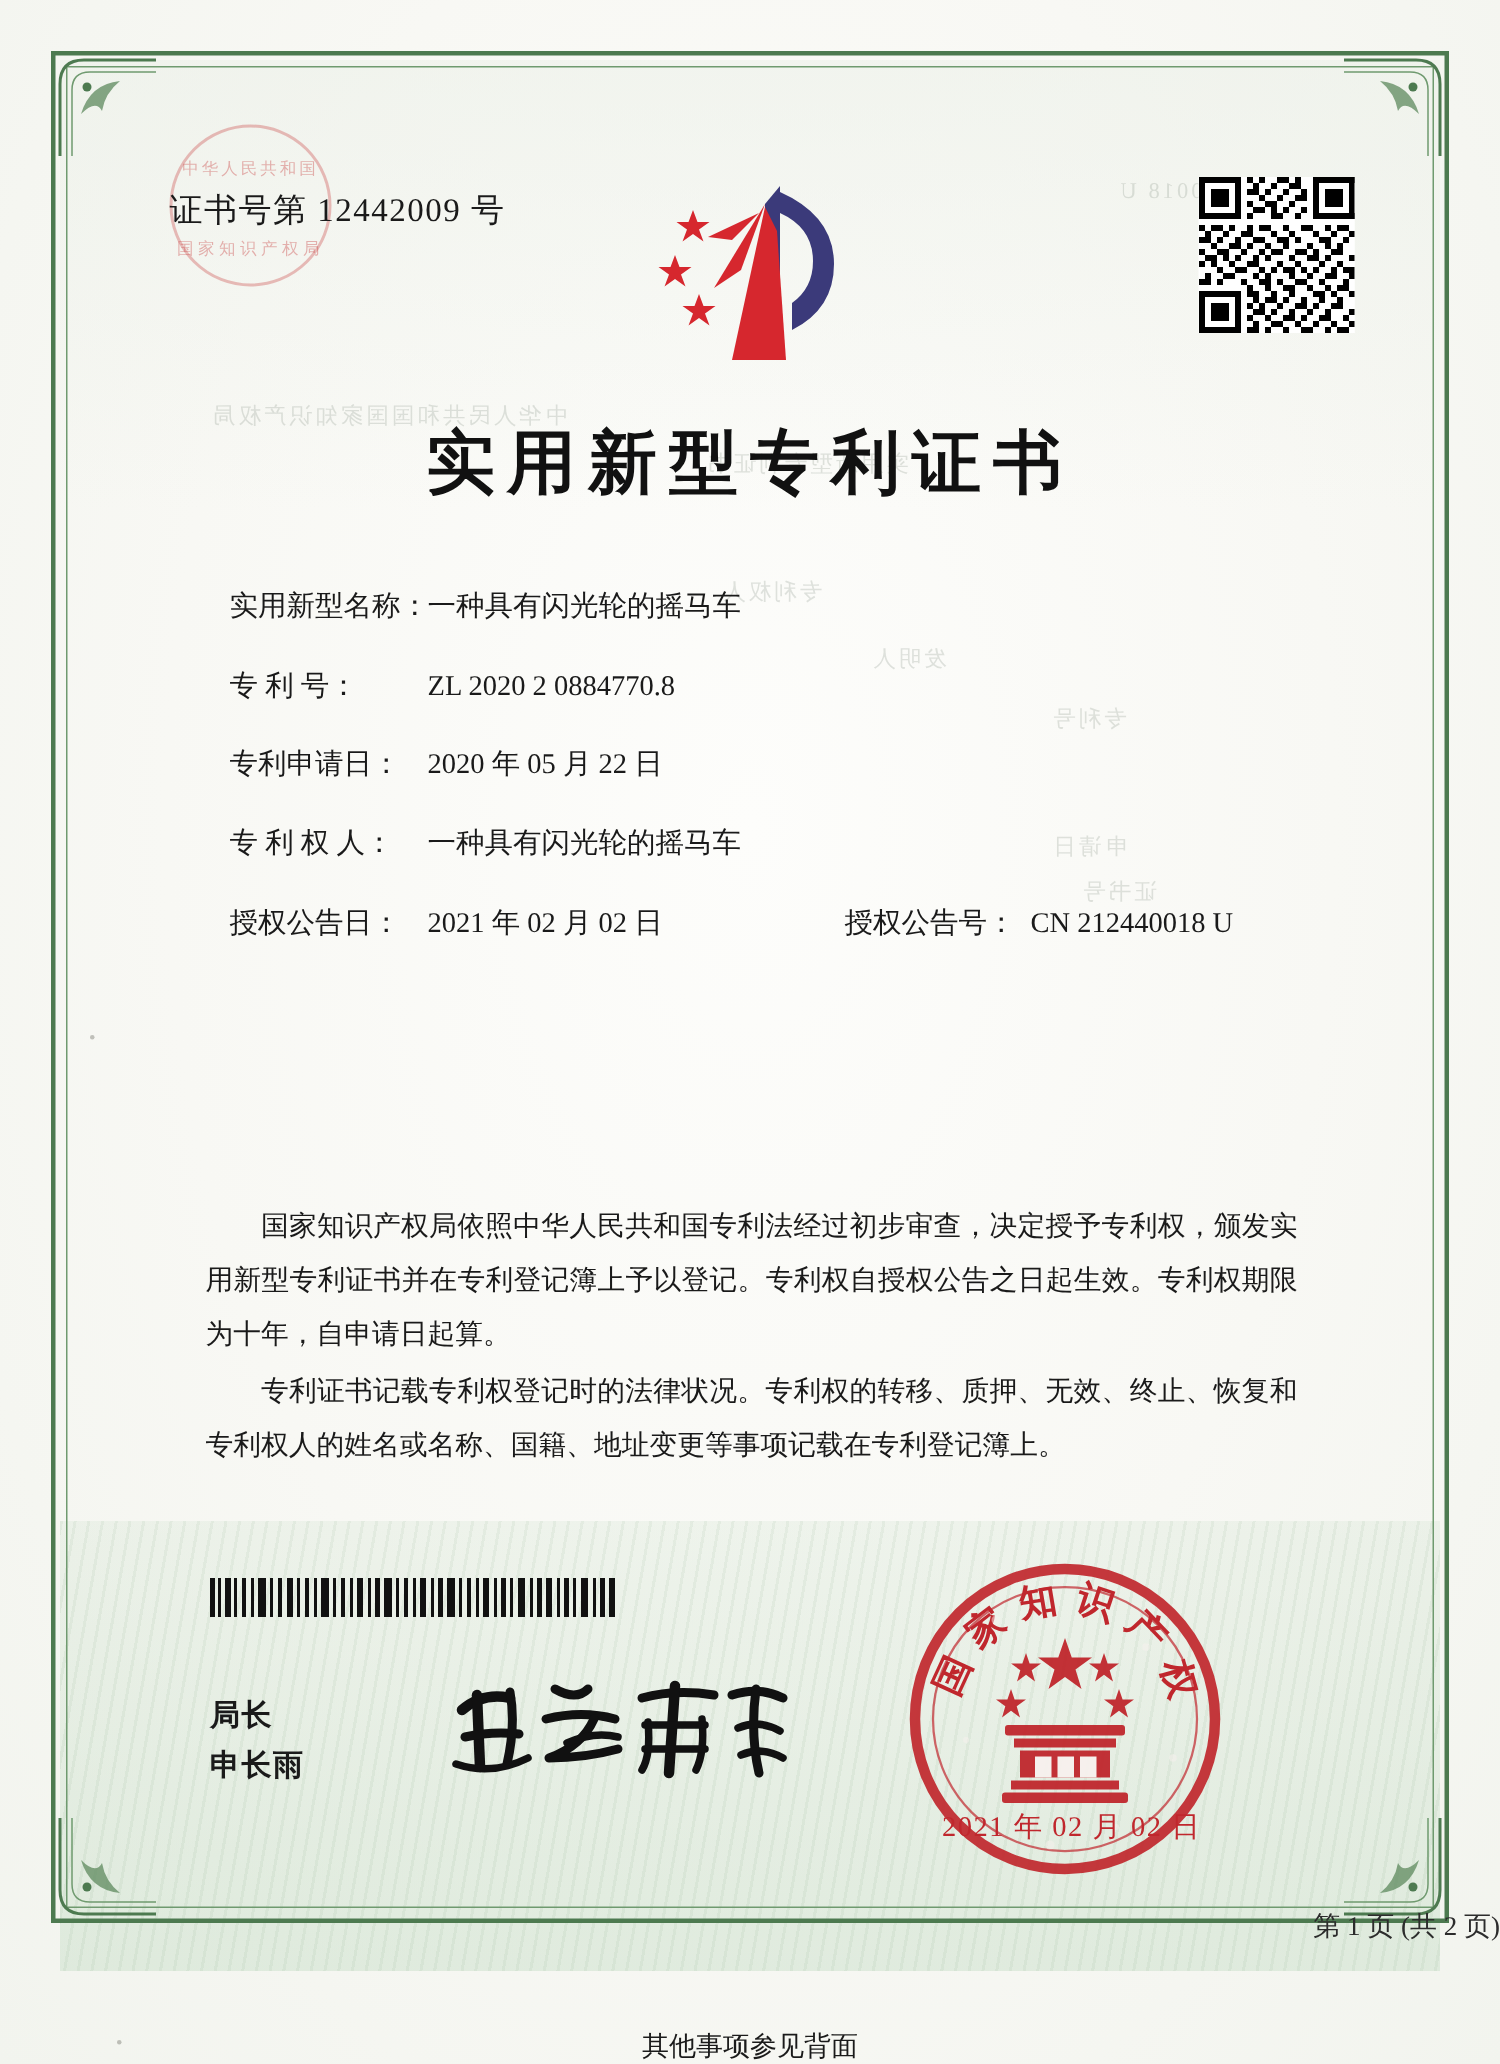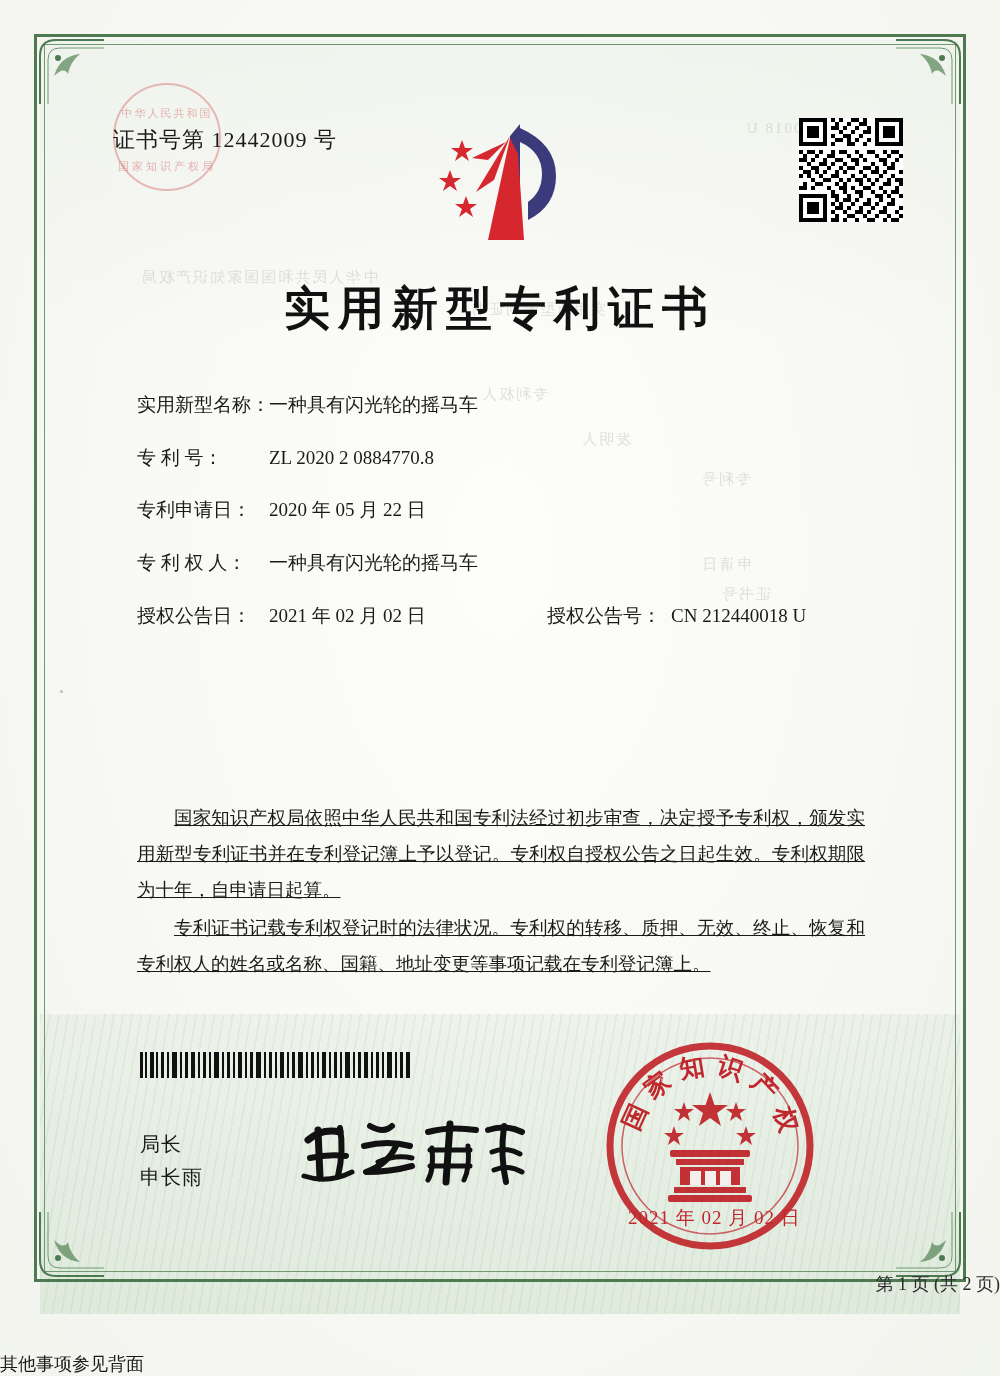--- a/index.html
+++ b/index.html
@@ -145,20 +145,21 @@
     left: 137px;
     top: 392px;
     width: 740px;
     font-size: 19px;
   }
   .field-row {
     display: flex;
     align-items: baseline;
     margin-bottom: 27px;
     line-height: 1.35;
+    margin-left: 16px;
   }
   .field-label {
     width: 132px;
     flex: 0 0 132px;
     letter-spacing: 0px;
     white-space: pre;
   }
   .field-value {
     flex: 1 1 auto;
   }
@@ -179,39 +180,38 @@
     left: 137px;
     top: 800px;
     width: 728px;
     font-size: 18.5px;
     line-height: 1.95;
     text-align: justify;
   }
   .body-text p {
     margin: 0 0 2px 0;
     text-indent: 2em;
-    text-decoration: underline;
   }
 
   
   .barcode {
     position: absolute;
     left: 140px;
     top: 1052px;
     width: 272px;
     height: 26px;
   }
 
   
   .sign-block {
     position: absolute;
     left: 140px;
     top: 1128px;
     font-size: 20px;
-    font-weight: normal;
+    font-weight: bold;
     line-height: 1.65;
     letter-spacing: 1px;
   }
   .signature {
     position: absolute;
     left: 300px;
     top: 1110px;
     width: 230px;
     height: 80px;
   }
@@ -240,21 +240,21 @@
     left: 0; right: 0;
     top: 1272px;
     text-align: right;
     font-size: 18px;
     color: #2c2c2c;
   }
   .back-note {
     position: absolute;
     left: 0; right: 0;
     top: 1352px;
-    text-align: left;
+    text-align: center;
     font-size: 18px;
     color: #1a1a1a;
   }
 
   
   .bleed {
     position: absolute;
     color: rgba(120,130,120,0.22);
     font-size: 15px;
     letter-spacing: 2px;

